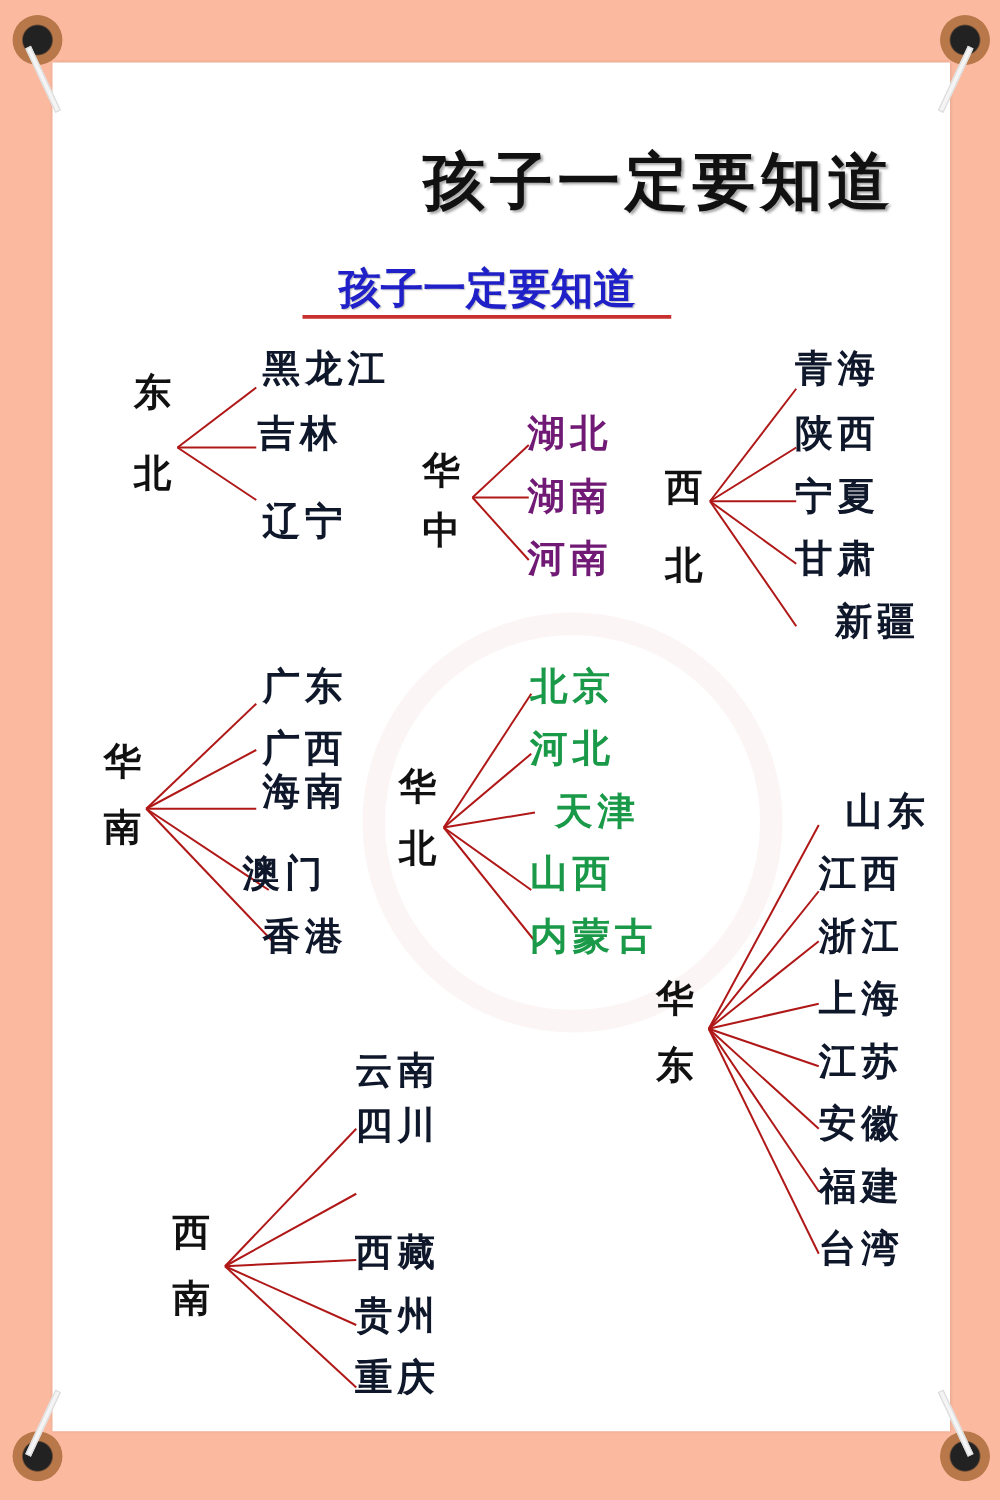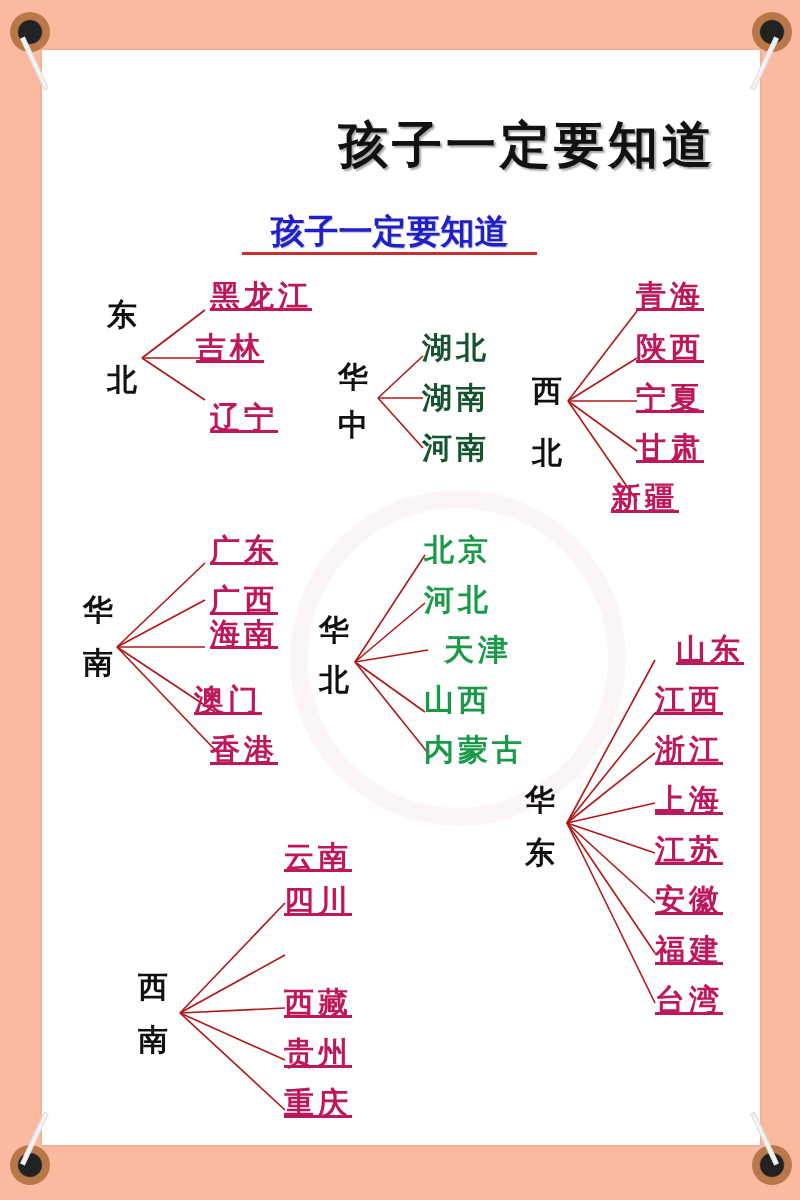--- a/index.html
+++ b/index.html
@@ -13,22 +13,22 @@
   .title { position:absolute; left:0; width:716px; top:112px; text-align:right; font-size:50px;
            font-weight:bold; font-family:"DejaVu Serif", serif; color:#111;
            text-shadow:2px 2px 2px rgba(0,0,0,0.35); letter-spacing:4px; }
   .subtitle { position:absolute; left:242px; top:210px; width:295px; text-align:center; font-size:34px;
               font-weight:bold; font-family:"DejaVu Serif", serif; color:#2020c8;
               border-bottom:3px solid #c83030; line-height:42px; text-shadow:1px 1px 1px rgba(0,0,0,0.25); }
   .region { position:absolute; font-size:30px; font-weight:bold; font-family:"DejaVu Serif", serif;
             color:#111; width:40px; line-height:50px; text-align:center; }
   .prov { position:absolute; font-size:30px; font-weight:bold; font-family:"DejaVu Serif", serif;
           letter-spacing:4px; white-space:nowrap; line-height:40px; }
-  .purple { color:#be185d;text-decoration:underline; }
-  .cyan { color:#14532d; }
+  .purple { color:#0f172a; }
+  .cyan { color:#701a75; }
   .green { color:#1a9a48; }
   svg.lines { position:absolute; left:0; top:0; }
   .watermark { position:absolute; left:290px; top:490px; width:300px; height:300px; border-radius:50%;
                border:18px solid rgba(240,200,200,0.18); }
 </style>
 </head>
 <body>
 
 <div class="paper"></div>
 <div class="watermark"></div>
@@ -88,40 +88,40 @@
       <line x1="180" y1="1013" x2="285" y2="1008"></line>
       <line x1="180" y1="1013" x2="285" y2="1060"></line>
       <line x1="180" y1="1013" x2="285" y2="1110"></line>
   </g>
 </svg>
 
 <div>
   <div class="region" style="left:102px;top:290px">东</div>
   <div class="region" style="left:102px;top:355px">北</div>
   <div class="prov purple" style="left:210px;top:276px">黑龙江</div>
-  <div class="prov purple" style="left:196px;top:328px">吉林</div>
+  <div class="prov purple" style="left:206px;top:328px">吉林</div>
   <div class="prov purple" style="left:210px;top:398px">辽宁</div>
 </div>
 
 <div>
   <div class="region" style="left:333px;top:352px">华</div>
   <div class="region" style="left:333px;top:400px">中</div>
   <div class="prov cyan" style="left:422px;top:328px">湖北</div>
   <div class="prov cyan" style="left:422px;top:378px">湖南</div>
   <div class="prov cyan" style="left:422px;top:428px">河南</div>
 </div>
 
 <div>
   <div class="region" style="left:527px;top:366px">西</div>
   <div class="region" style="left:527px;top:428px">北</div>
   <div class="prov purple" style="left:636px;top:276px">青海</div>
   <div class="prov purple" style="left:636px;top:328px">陕西</div>
   <div class="prov purple" style="left:636px;top:378px">宁夏</div>
   <div class="prov purple" style="left:636px;top:428px">甘肃</div>
-  <div class="prov purple" style="left:611px;top:478px">新疆</div>
+  <div class="prov purple" style="left:668px;top:478px">新疆</div>
 </div>
 
 <div>
   <div class="region" style="left:78px;top:585px">华</div>
   <div class="region" style="left:78px;top:638px">南</div>
   <div class="prov purple" style="left:210px;top:530px">广东</div>
   <div class="prov purple" style="left:210px;top:580px">广西</div>
   <div class="prov purple" style="left:210px;top:614px">海南</div>
   <div class="prov purple" style="left:194px;top:680px">澳门</div>
   <div class="prov purple" style="left:210px;top:730px">香港</div>

